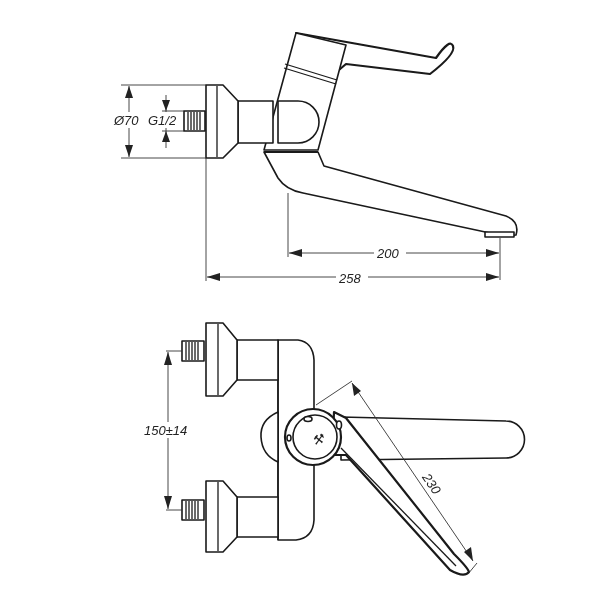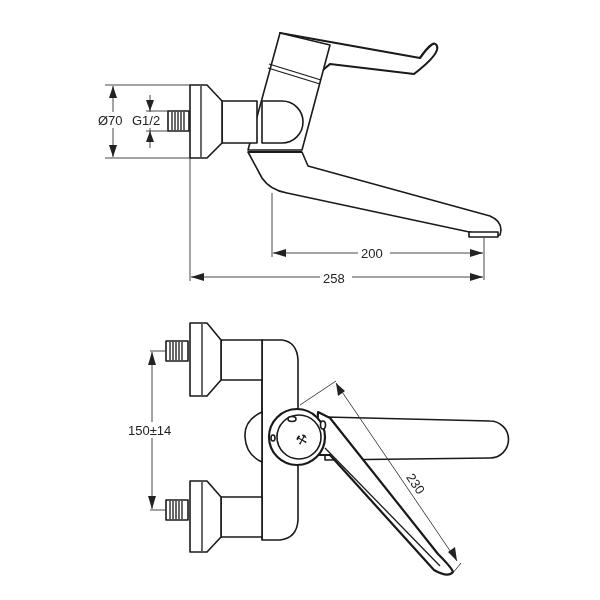--- a/index.html
+++ b/index.html
@@ -1,17 +1,17 @@
 <!DOCTYPE html>
 <html><head>
 <meta charset="utf-8">
 <style>
   html, body { margin:0; padding:0; background:#ffffff; }
   body { width:600px; height:600px; overflow:hidden; }
-  #drawing { position:absolute; left:0; top:0; width:528px; height:600px; }
+  #drawing { position:absolute; left:16px; top:0; width:528px; height:600px;font-style:italic; }
   svg text { font-family:"Liberation Sans", sans-serif; font-size:13px; fill:#222222; }
   .o { fill:#ffffff; stroke:#1a1a1a; stroke-width:1.6; stroke-linejoin:round; }
   .ot { fill:#ffffff; stroke:#1a1a1a; stroke-width:2.2; stroke-linejoin:round; }
   .l { fill:none; stroke:#1a1a1a; stroke-width:1.3; }
   .dim { fill:none; stroke:#333333; stroke-width:0.9; }
   .arr { fill:#222222; stroke:none; }
 </style>
 </head>
 <body>
 

